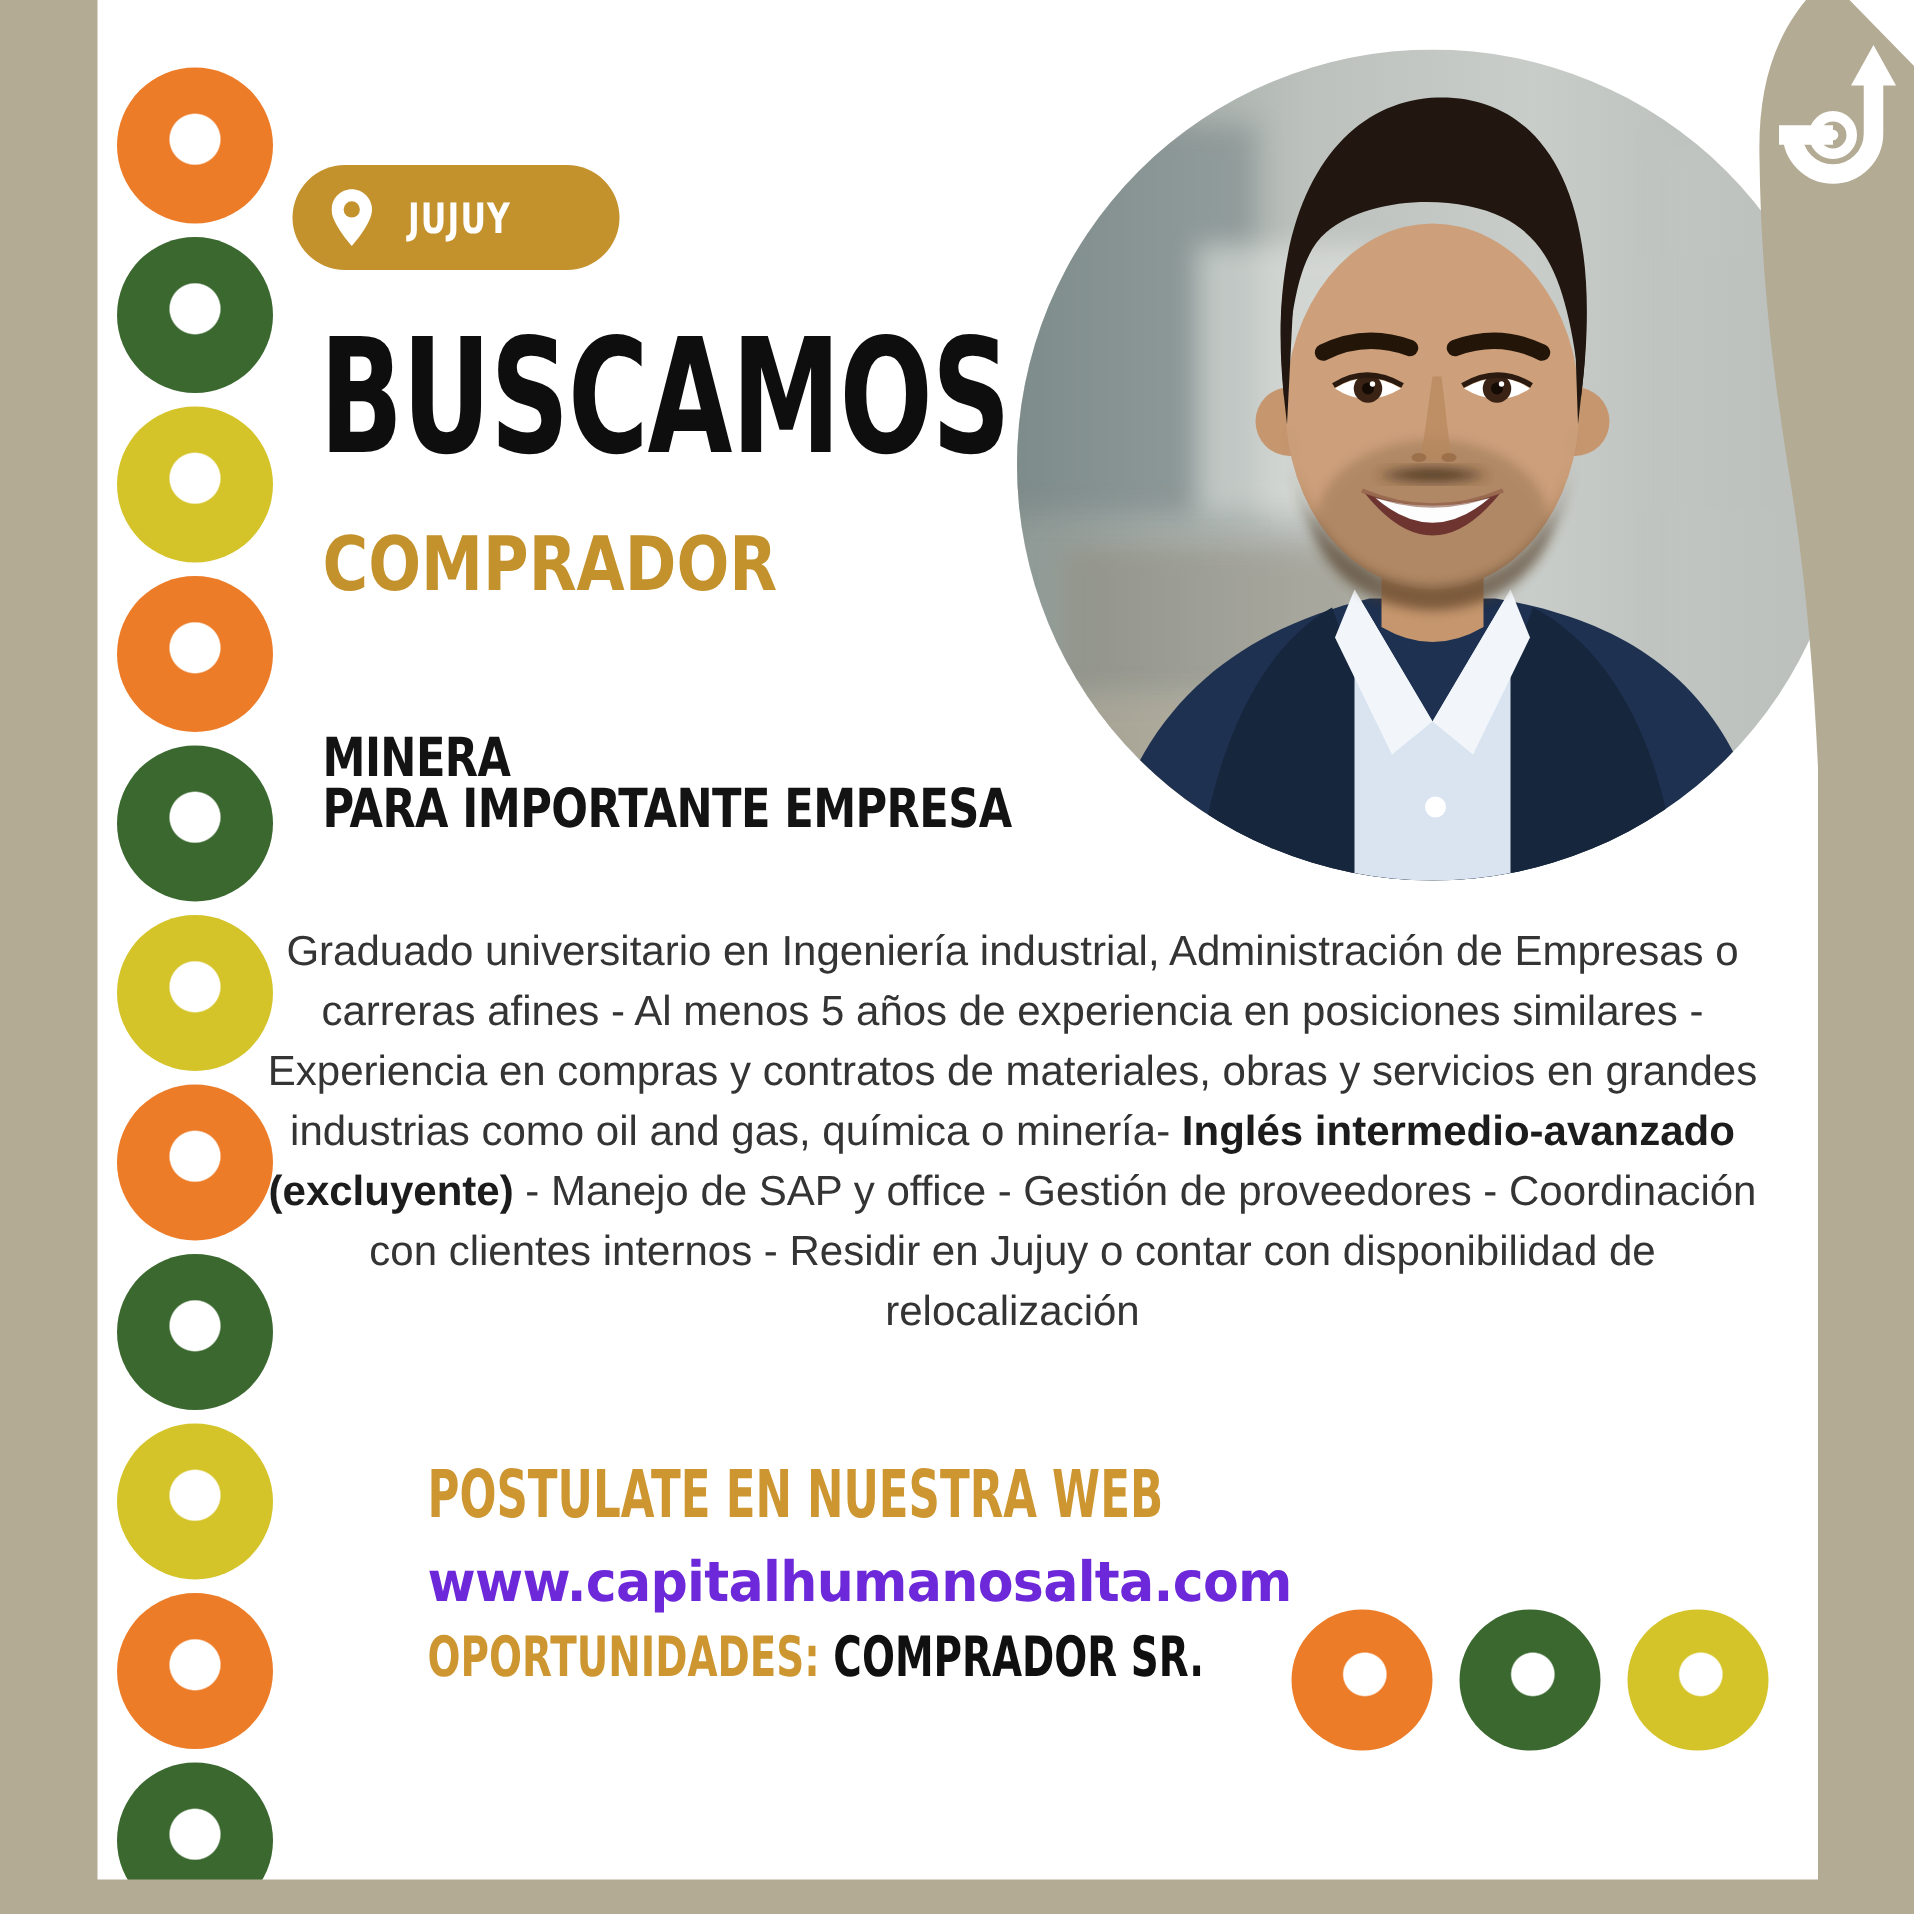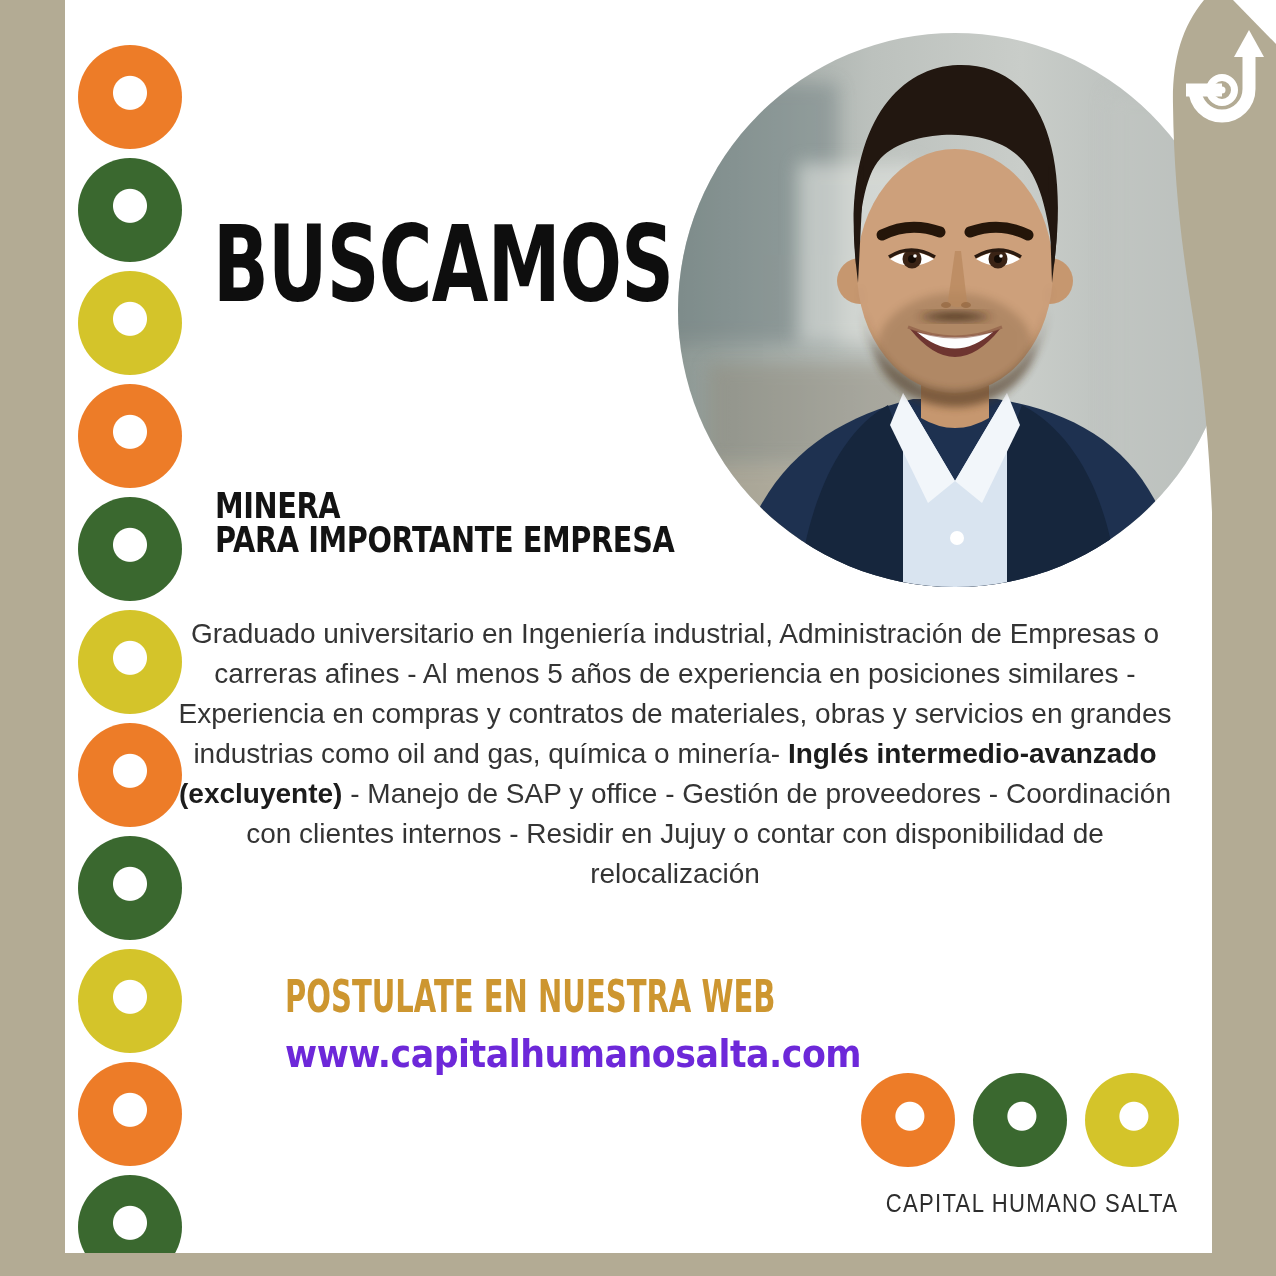--- a/index.html
+++ b/index.html
@@ -156,40 +156,48 @@
         <path d="M204 202 Q232 188 262 199" stroke="#241509" stroke-width="11" stroke-linecap="round" fill="none"></path>
         <path d="M292 199 Q322 188 350 202" stroke="#241509" stroke-width="11" stroke-linecap="round" fill="none"></path>
 
         <path d="M178 232 C164 100 216 34 280 32 C348 30 394 92 376 232 C368 160 356 128 324 112 C292 96 234 98 206 122 C186 139 182 180 178 232 Z" fill="#221710"></path>
         <path d="M178 232 C176 200 172 160 186 132 L180 250 Z" fill="#221710"></path>
         <path d="M376 232 C380 200 382 160 370 132 L374 250 Z" fill="#221710"></path>
       </g>
     </svg>
   </div>
 
+  <div class="abs pill">
+    <svg width="27" height="38" viewBox="0 0 30 42">
+      <path d="M15 0 C6.7 0 0 6.8 0 15.2 C0 25.5 15 42 15 42 S30 25.5 30 15.2 C30 6.8 23.3 0 15 0 Z" fill="#ffffff"></path>
+      <circle cx="15" cy="15" r="6" fill="#c4922d"></circle>
+    </svg>
+    <span class="pill-label"><span class="cond">JUJUY</span></span>
+  </div>
 
   <div class="abs h-buscamos"><span class="cond">BUSCAMOS</span></div>
   <div class="abs h-role">
+    <div><span class="cond">COMPRADOR</span></div>
   </div>
   <div class="abs h-sub">
     <div><span class="cond">MINERA</span></div>
     <div><span class="cond">PARA IMPORTANTE EMPRESA</span></div>
   </div>
 
   <p class="abs req"><span>Graduado universitario en Ingeniería industrial, Administración de Empresas o carreras afines - Al menos 5 años de experiencia en posiciones similares - Experiencia en compras y contratos de materiales, obras y servicios en grandes industrias como oil and gas, química o minería- </span><span class="b">Inglés intermedio-avanzado (excluyente)</span><span> - Manejo de SAP y office - Gestión de proveedores - Coordinación con clientes internos - Residir en Jujuy o contar con disponibilidad de relocalización</span></p>
 
   <div class="abs cta-head"><span class="cond">POSTULATE EN NUESTRA WEB</span></div>
   <div class="abs cta-url"><span class="cond">www.capitalhumanosalta.com</span></div>
+  <div class="abs cta-opp"><span class="cond"><span class="opp-label">OPORTUNIDADES:</span> <span class="opp-value">COMPRADOR SR.</span></span></div>
 
   <div class="brand-dots">
       <div class="bdot" style="--c: #ed7c28;"></div>
       <div class="bdot" style="--c: #3a682f;"></div>
       <div class="bdot" style="--c: #d4c42a;"></div>
     </div>
-  <div class="abs brand-name"><span class="cond">CAPITAL HUMANO SALTA</span></div>
 
   <div class="frame frame-left"></div>
   <div class="frame frame-right"></div>
   <div class="frame frame-bottom"></div>
 
   <svg class="corner-svg" width="276" height="720" viewBox="0 0 276 720">
     <path d="M204 0 C181 28 172 62 173 105 C174 190 183 255 195 330 C205 395 211 470 213 540 L214 562 L214 720 L276 720 L276 0 Z" fill="#b3ab94"></path>
     <polygon points="233,0 276,0 276,44" fill="#ffffff"></polygon>
     <g>
       <rect x="186" y="83.5" width="36" height="13" fill="#ffffff"></rect>

